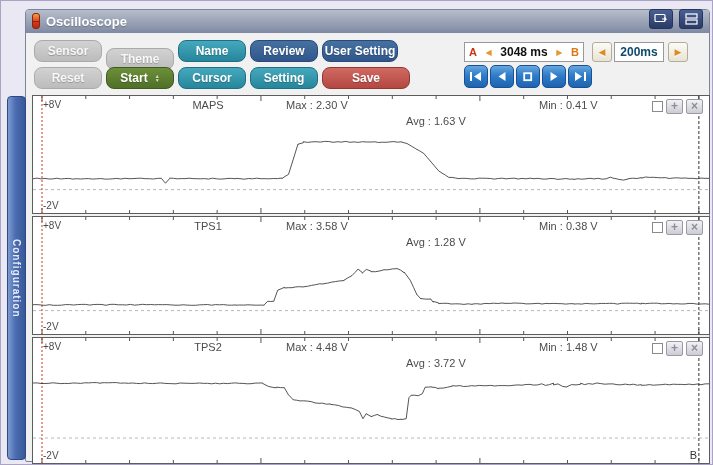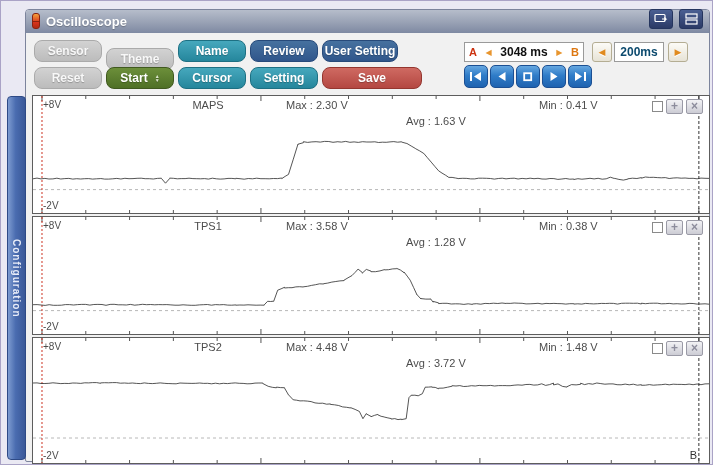--- a/index.html
+++ b/index.html
@@ -120,21 +120,21 @@
             <span>▲</span>
             <span>▼</span>
           </span>
         </div>
         <div class="btn teal" style="left: 152px; top: 57px; width: 68px;">
           <span>Cursor</span>
         </div>
         <div class="btn teal" style="left: 224px; top: 57px; width: 68px;">
           <span>Setting</span>
         </div>
-        <div class="btn red" style="left: 296px; top: 57px; width: 100px;">
+        <div class="btn red" style="left: 296px; top: 57px; width: 88px;">
           <span>Save</span>
         </div>
       </div>
 
     <div id="ab-box">
       <span id="ab-a">A</span>
       <span class="arr">◀</span>
       <span id="ab-value">3048 ms</span>
       <span class="arr">▶</span>
       <span id="ab-b">B</span>

